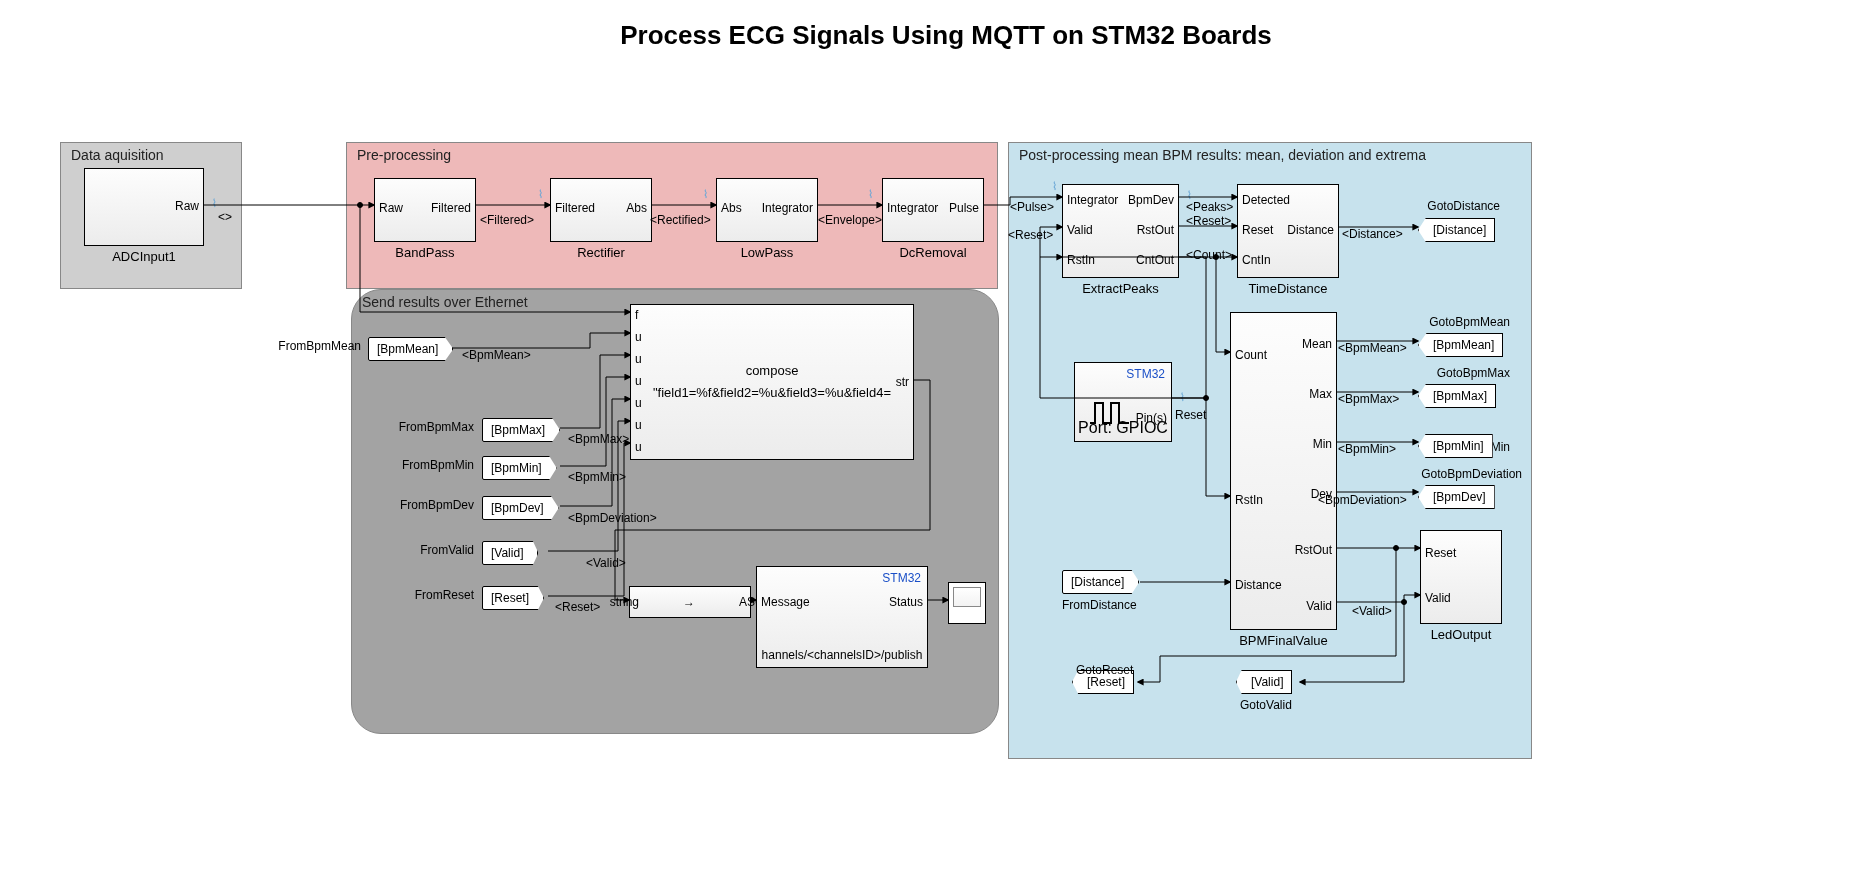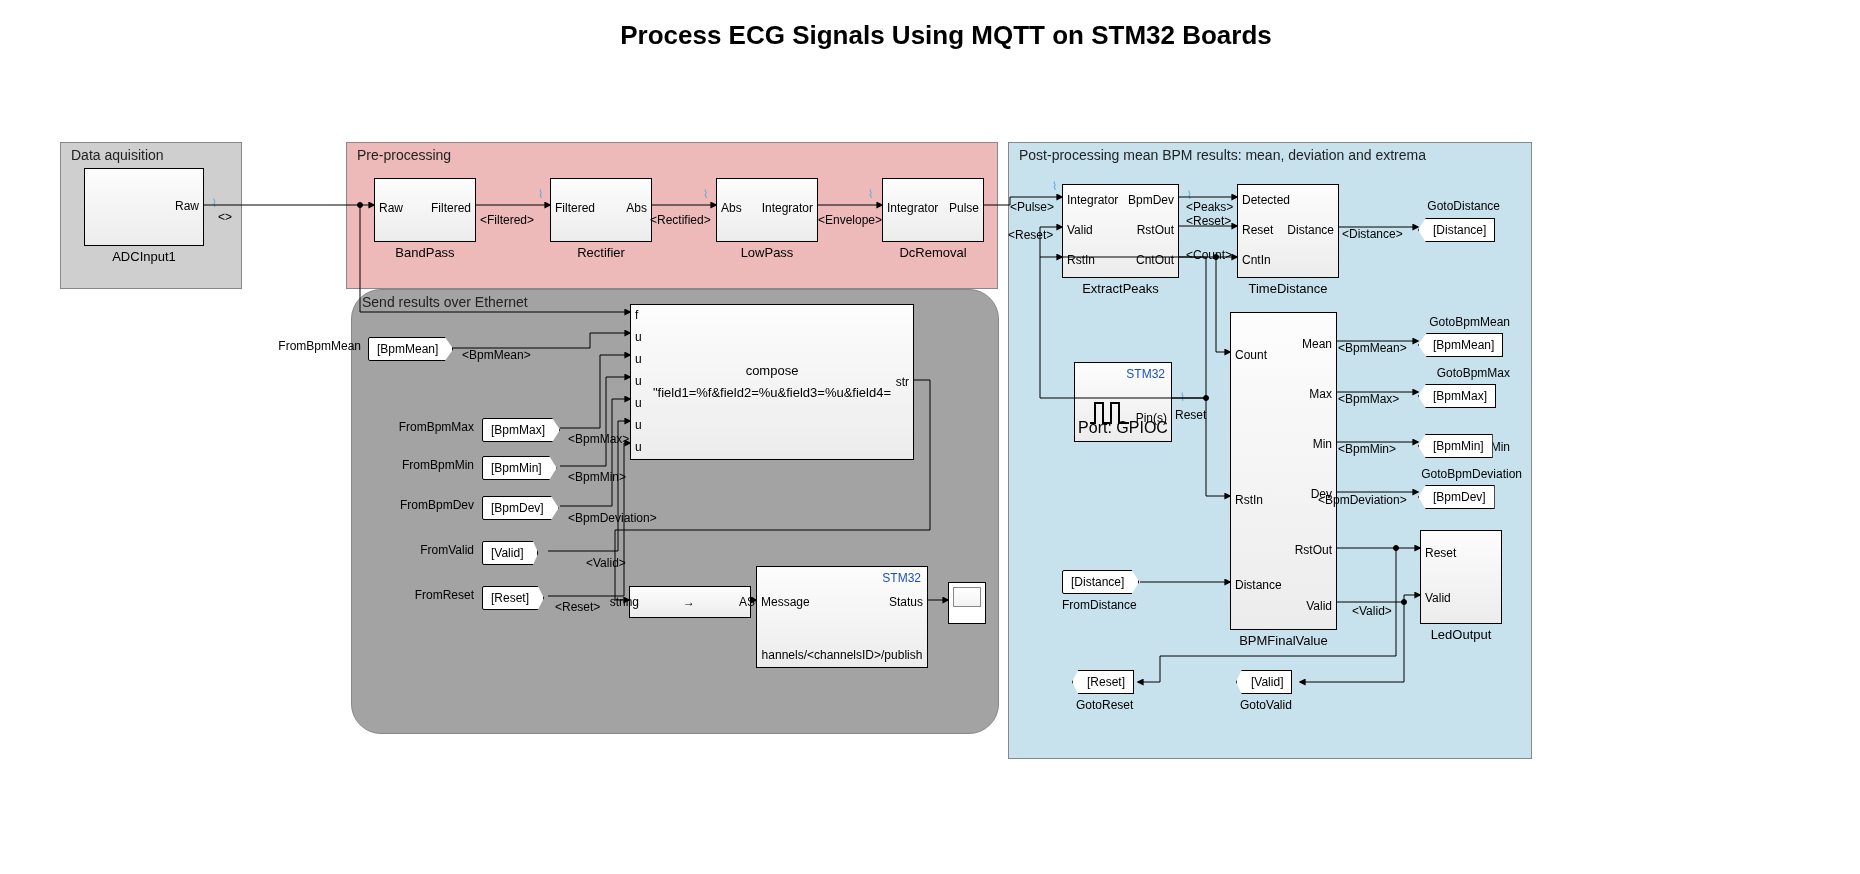--- a/index.html
+++ b/index.html
@@ -256,21 +256,21 @@
 <div class="ext-label" style="left:1400px; top:366px; width:110px;">GotoBpmMax</div>
 <div class="tag goto" style="left:1418px; top:384px;">[BpmMax]</div>
 
 <div class="ext-label" style="left:1400px; top:416px; width:110px;margin-top:24px;">GotoBpmMin</div>
 <div class="tag goto" style="left:1418px; top:434px;">[BpmMin]</div>
 
 <div class="ext-label" style="left:1392px; top:467px; width:130px;">GotoBpmDeviation</div>
 <div class="tag goto" style="left:1418px; top:485px;">[BpmDev]</div>
 
 <div class="tag goto" style="left:1072px; top:670px;">[Reset]</div>
-<div class="sig-label" style="left:1076px; top:698px;text-align:center;">GotoReset</div>
+<div class="sig-label" style="left:1076px; top:663px;text-align:center;">GotoReset</div>
 
 <div class="tag goto" style="left:1236px; top:670px;">[Valid]</div>
 <div class="sig-label" style="left:1240px; top:698px;">GotoValid</div>
 
 <div class="tag from" style="left:1062px; top:570px;">[Distance]</div>
 <div class="sig-label" style="left:1062px; top:598px;">FromDistance</div>
 
 <div class="ext-label" style="left:267px; top:339px; width:94px;">FromBpmMean</div>
 <div class="tag from" style="left:368px; top:337px;">[BpmMean]</div>
 <div class="sig-label" style="left:462px; top:348px;">&lt;BpmMean&gt;</div>

